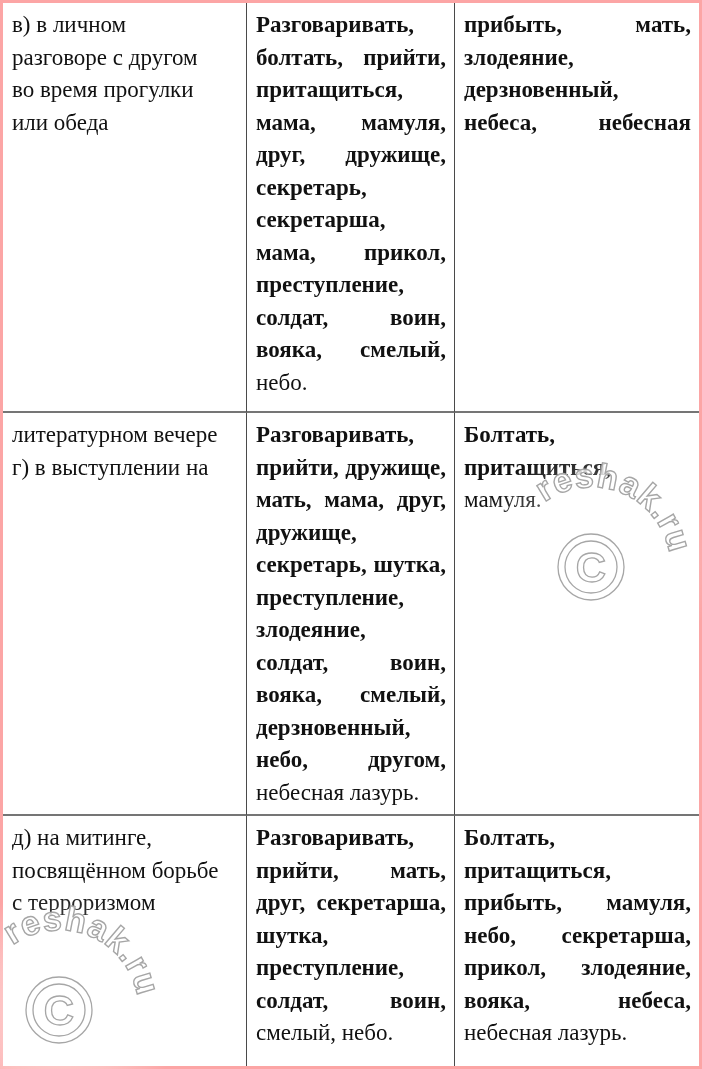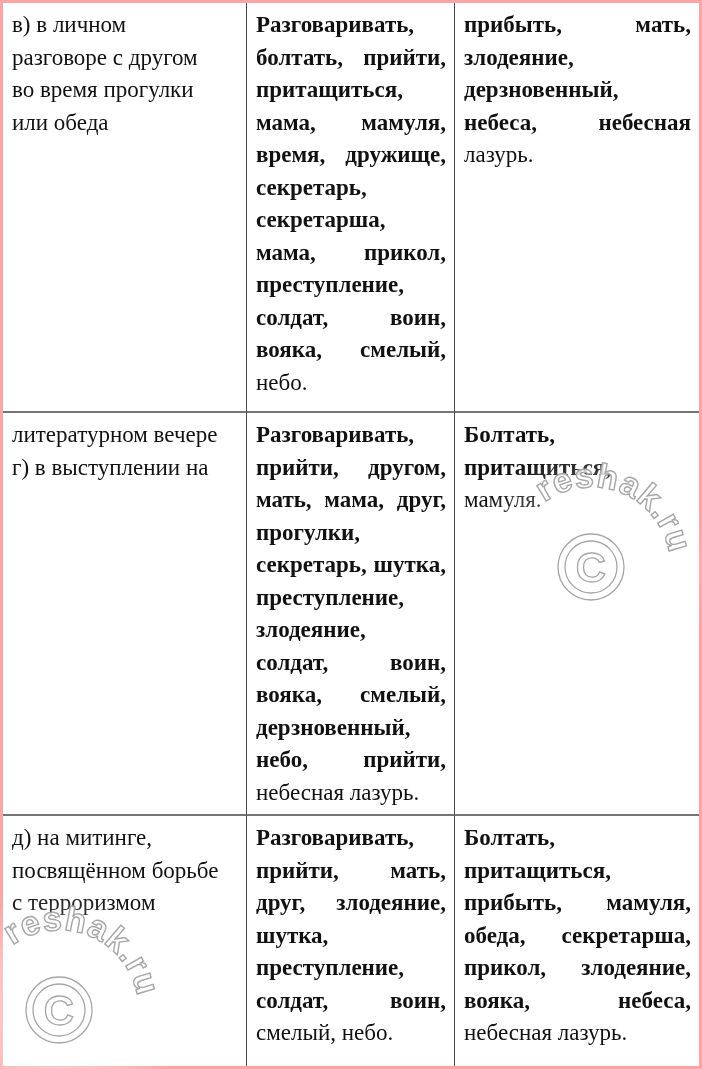--- a/index.html
+++ b/index.html
@@ -69,80 +69,79 @@
         <div class="line">в) в личном</div>
         <div class="line">разговоре с другом</div>
         <div class="line">во время прогулки</div>
         <div class="line">или обеда</div>
       </div>
     <div class="cell">
         <div class="line jline">Разговаривать,</div>
         <div class="line jline">болтать, прийти,</div>
         <div class="line jline">притащиться,</div>
         <div class="line jline">мама, мамуля,</div>
-        <div class="line jline">время, дружище,</div>
+        <div class="line jline">друг, дружище,</div>
         <div class="line jline">секретарь,</div>
         <div class="line jline">секретарша,</div>
         <div class="line jline">мама, прикол,</div>
         <div class="line jline">преступление,</div>
         <div class="line jline">солдат, воин,</div>
         <div class="line jline">вояка, смелый,</div>
         <div class="line">небо.</div>
       </div>
     <div class="cell last-col">
         <div class="line jline">прибыть, мать,</div>
         <div class="line jline">злодеяние,</div>
         <div class="line jline">дерзновенный,</div>
         <div class="line jline">небеса, небесная</div>
-        <div class="line">лазурь.</div>
       </div>
 
     <div class="cell">
         <div class="line">литературном вечере</div>
         <div class="line">г) в выступлении на</div>
       </div>
     <div class="cell">
         <div class="line jline">Разговаривать,</div>
-        <div class="line jline">прийти, другом,</div>
+        <div class="line jline">прийти, дружище,</div>
         <div class="line jline">мать, мама, друг,</div>
-        <div class="line jline">прогулки,</div>
+        <div class="line jline">дружище,</div>
         <div class="line jline">секретарь, шутка,</div>
         <div class="line jline">преступление,</div>
         <div class="line jline">злодеяние,</div>
         <div class="line jline">солдат, воин,</div>
         <div class="line jline">вояка, смелый,</div>
         <div class="line jline">дерзновенный,</div>
-        <div class="line jline">небо, прийти,</div>
+        <div class="line jline">небо, другом,</div>
         <div class="line">небесная лазурь.</div>
       </div>
     <div class="cell last-col">
         <div class="line jline">Болтать,</div>
         <div class="line jline">притащиться,</div>
         <div class="line">мамуля.</div>
       </div>
 
     <div class="cell last-row">
         <div class="line">д) на митинге,</div>
         <div class="line">посвящённом борьбе</div>
         <div class="line">с терроризмом</div>
       </div>
     <div class="cell last-row">
         <div class="line jline">Разговаривать,</div>
         <div class="line jline">прийти, мать,</div>
-        <div class="line jline">друг, злодеяние,</div>
+        <div class="line jline">друг, секретарша,</div>
         <div class="line jline">шутка,</div>
         <div class="line jline">преступление,</div>
         <div class="line jline">солдат, воин,</div>
         <div class="line">смелый, небо.</div>
       </div>
     <div class="cell last-col last-row">
         <div class="line jline">Болтать,</div>
         <div class="line jline">притащиться,</div>
         <div class="line jline">прибыть, мамуля,</div>
-        <div class="line jline">обеда, секретарша,</div>
+        <div class="line jline">небо, секретарша,</div>
         <div class="line jline">прикол, злодеяние,</div>
         <div class="line jline">вояка, небеса,</div>
         <div class="line">небесная лазурь.</div>
       </div>
   </div>
 
   <svg class="watermark" style="left:466px; top:442px;" width="250" height="250" viewBox="-125 -125 250 250">
     <defs>
       <radialGradient id="fade1" cx="50%" cy="50%" r="50%">
         <stop offset="0%" stop-color="rgba(255,255,255,0.55)"></stop>

